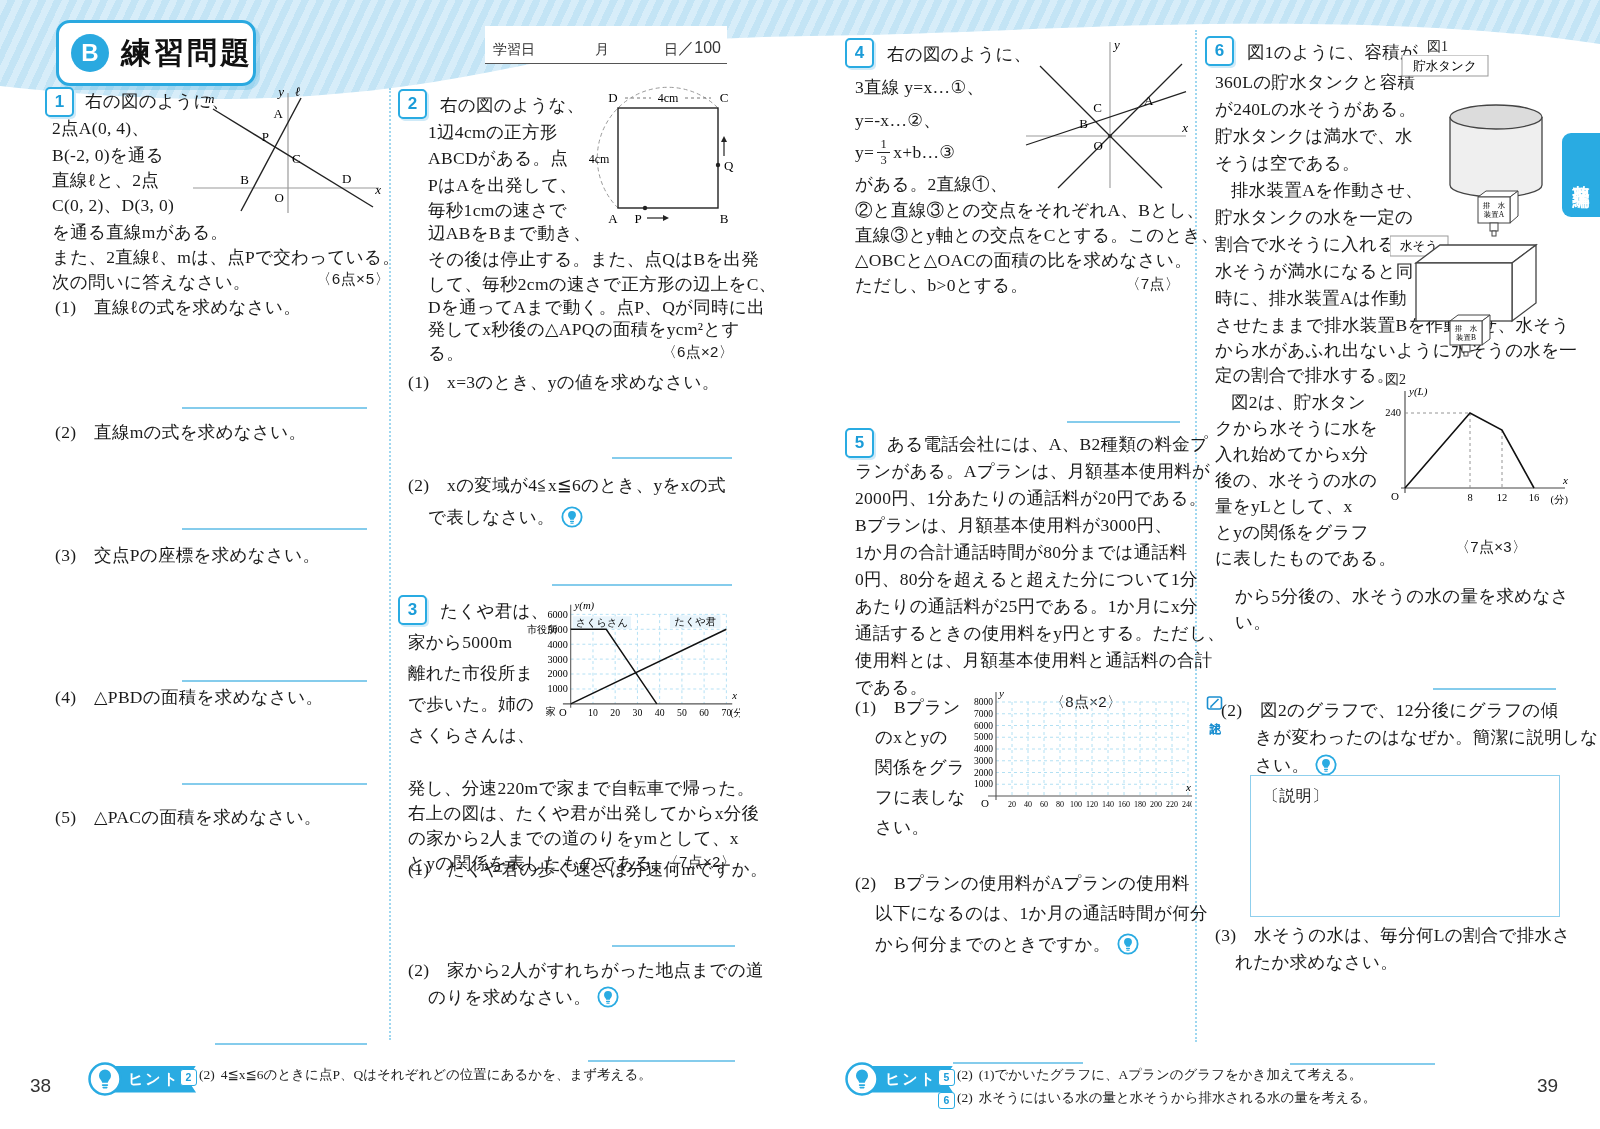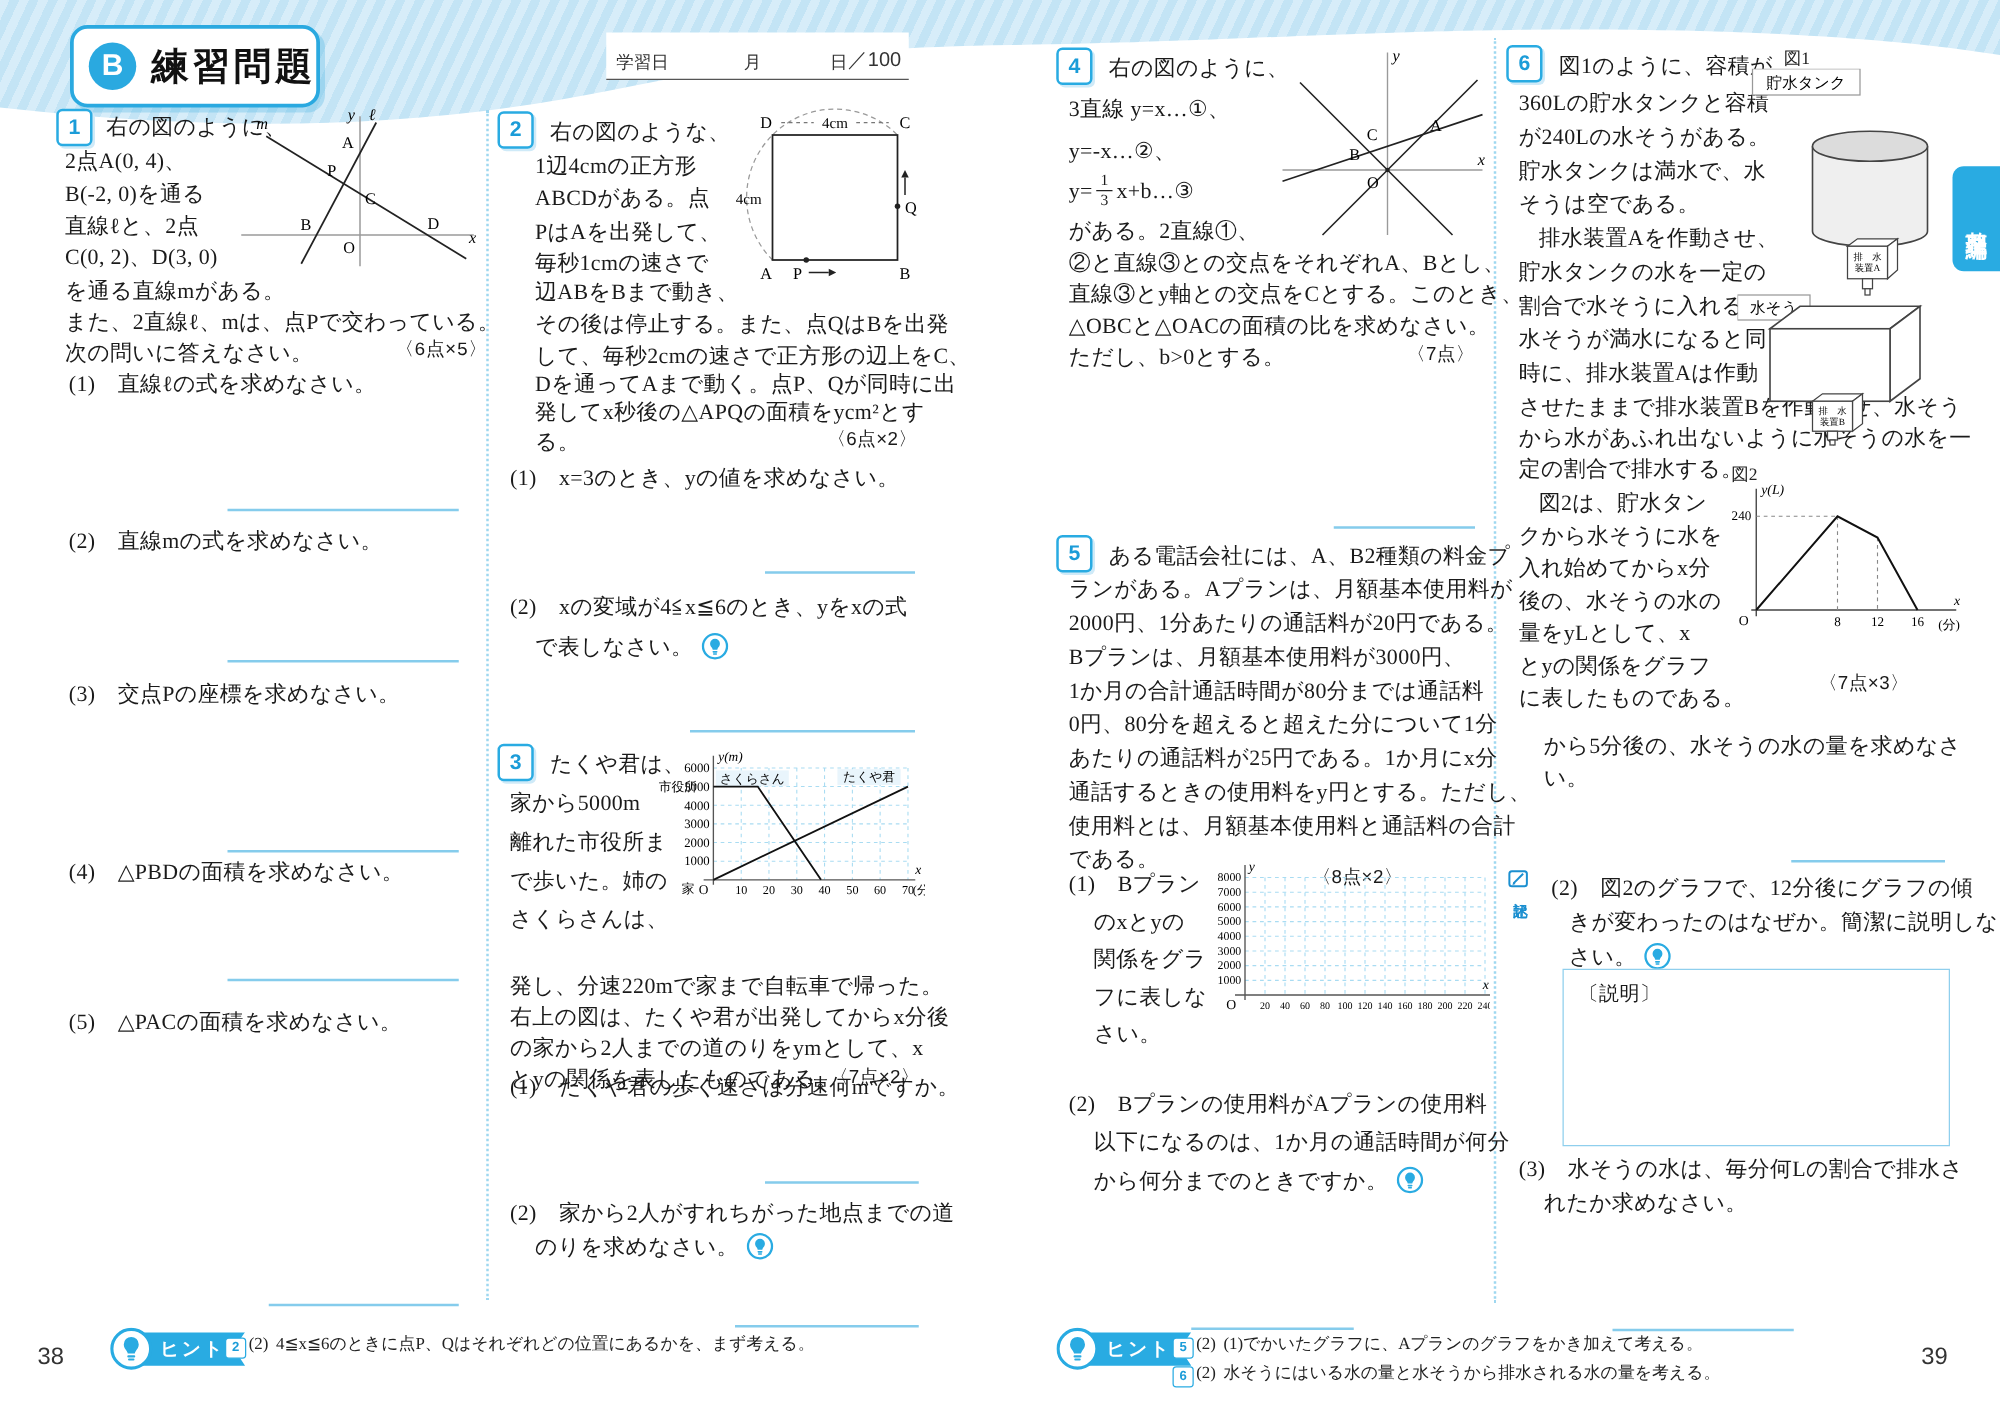--- a/index.html
+++ b/index.html
@@ -435,21 +435,21 @@
     <div class="ansline" style="left:228px;top:655px;width:123px"></div>
 
     <div class="kijutsu" style="left:0;top:660px">
       <svg width="20" height="20" viewBox="0 0 20 20">
         <rect x="2.5" y="4" width="14" height="12" rx="2" fill="#fff" stroke="#1b8fd0" stroke-width="1.6"></rect>
         <line x1="6" y1="13.5" x2="13.5" y2="6" stroke="#1b8fd0" stroke-width="1.6"></line>
         <polygon points="5,15 7.5,14.2 5.6,12.5" fill="#1b8fd0"></polygon>
       </svg>
       <span style="writing-mode:vertical-rl;letter-spacing:1px;">記述</span>
     </div>
-    <div class="tl" style="left:36px;top:667px">(2)　図2のグラフで、12分後にグラフの傾</div>
+    <div class="tl" style="left:16px;top:667px">(2)　図2のグラフで、12分後にグラフの傾</div>
     <div class="tl" style="left:50px;top:694px">きが変わったのはなぜか。簡潔に説明しな</div>
     <div class="tl bulbrow" style="left:50px;top:721px">
       <span>さい。</span>
       <svg width="22" height="22" viewBox="0 0 24 24">
         <circle cx="12" cy="12" r="10.5" fill="#fff" stroke="#29abe2" stroke-width="2"></circle>
         <path d="M12 5.5a4.3 4.3 0 0 1 4.3 4.3c0 1.8-1 2.7-1.6 3.6-.4.5-.6 1-.7 1.6h-4c-.1-.6-.3-1.1-.7-1.6-.6-.9-1.6-1.8-1.6-3.6A4.3 4.3 0 0 1 12 5.5z" fill="#29abe2"></path>
         <rect x="9.8" y="16.2" width="4.4" height="1.4" rx=".7" fill="#29abe2"></rect>
         <rect x="10.2" y="18.2" width="3.6" height="1.2" rx=".6" fill="#29abe2"></rect>
       </svg>
     </div>

